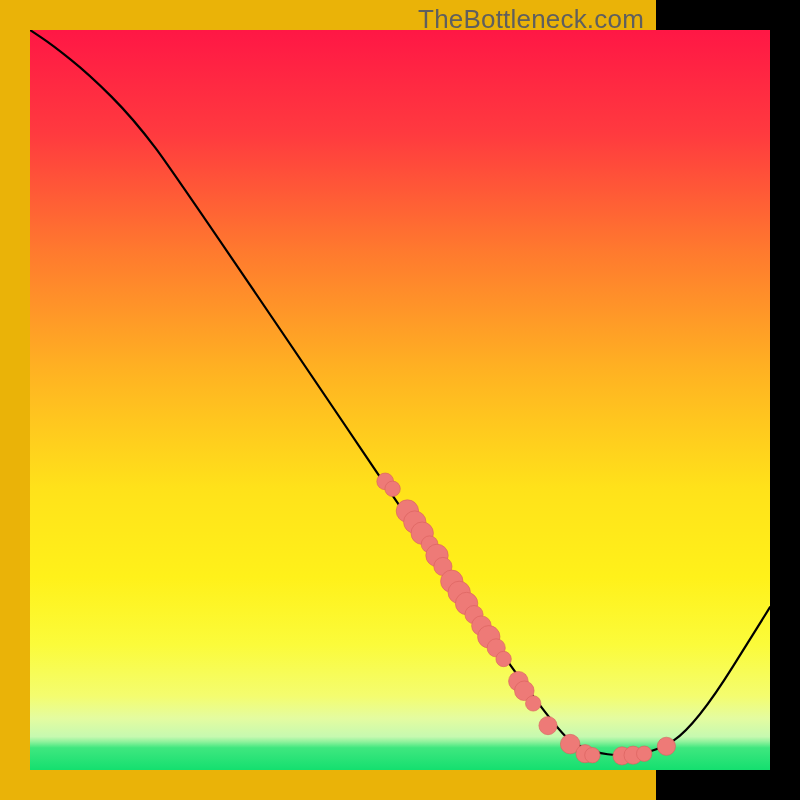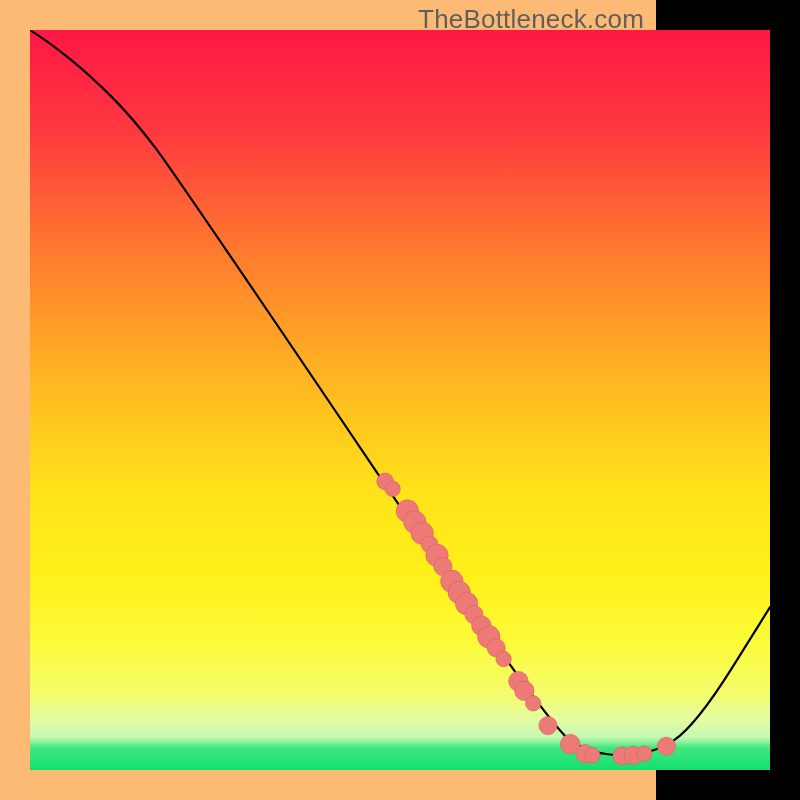--- a/index.html
+++ b/index.html
@@ -9,21 +9,21 @@
     height: 800px;
     background: #000;
     font-family: Arial, Helvetica, sans-serif;
   }
   .frame {
     position: absolute;
     left: 0;
     top: 0;
     width: 656px;
     height: 800px;
-    background: #fdba74;
+    background: #eab308;
   }
   .watermark {
     position: absolute;
     top: 4px;
     right: 12px;
     color: #5f5f5f;
     font-size: 26px;
     letter-spacing: 0.2px;
     font-weight: 400;
   }

